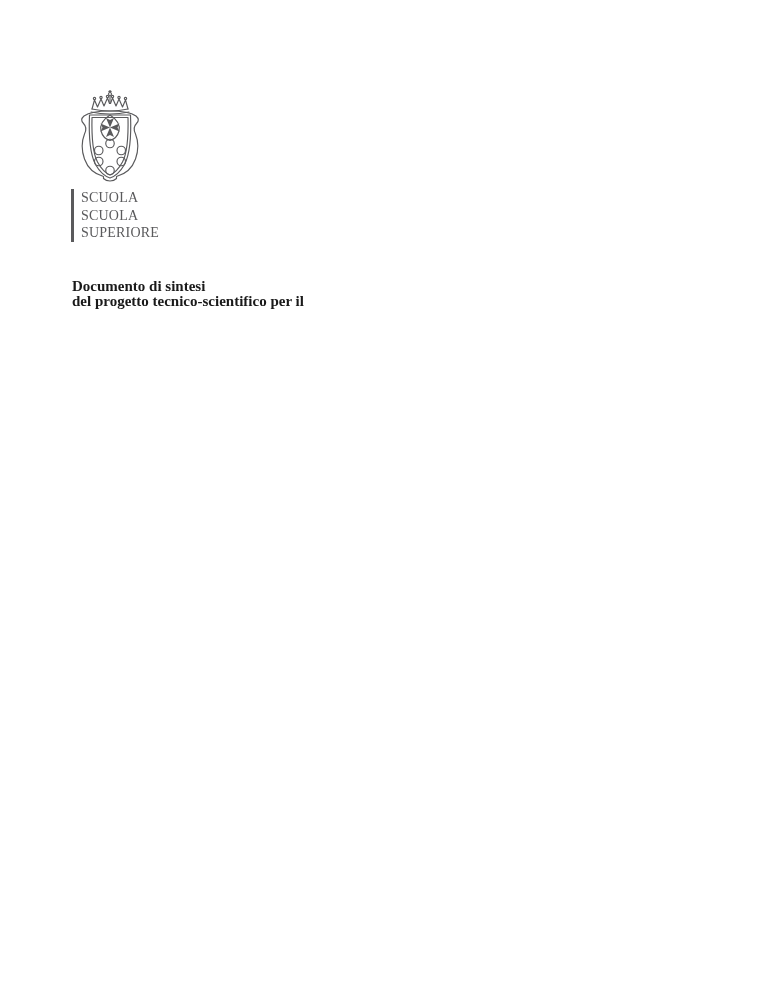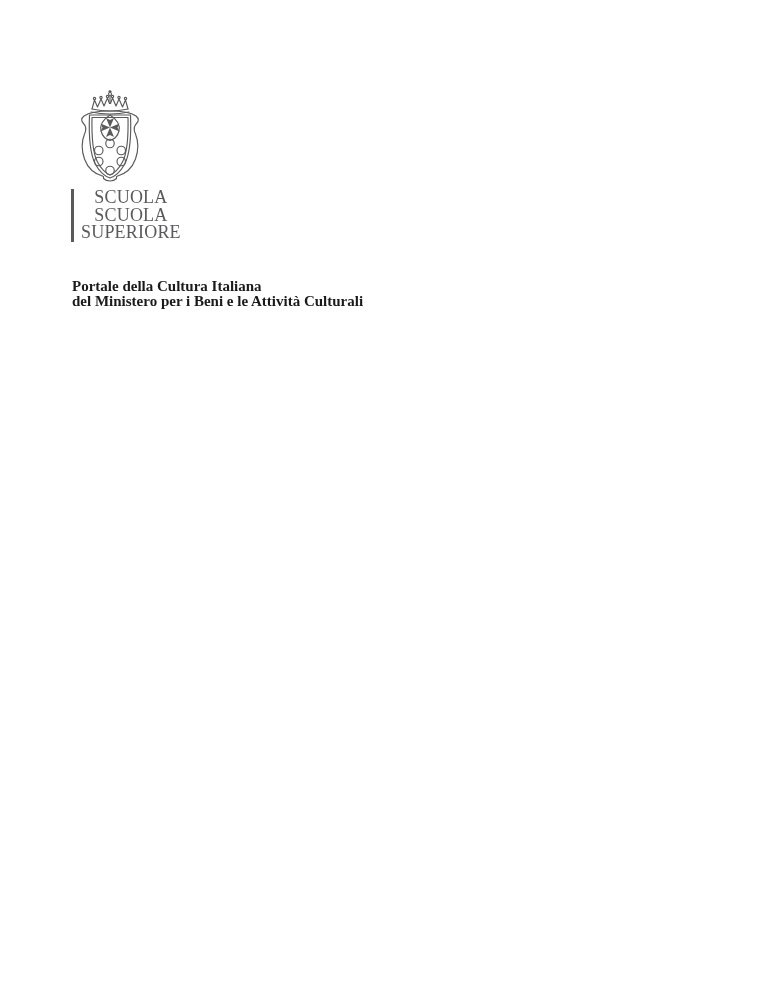--- a/index.html
+++ b/index.html
@@ -27,25 +27,24 @@
     align-items: stretch;
   }
   .wm-bar {
     width: 3px;
     height: 53px;
     background: var(--logo-color, #5a5a5c);
     margin-right: 7px;
   }
   .wm-text {
     color: var(--logo-color, #5a5a5c);
-    font-size: 18px;
+    font-size: 14px;
     line-height: 17.5px;
     letter-spacing: 0.2px;
     white-space: nowrap;
-    text-align: center;
   }
   .wm-text div { height: 17.5px; }
   .textblock {
     position: absolute;
     left: 72px;
     top: 279px;
     color: var(--text-color, #1a1a1a);
     font-weight: bold;
     font-size: 15px;
     line-height: 15px;
@@ -112,18 +111,18 @@
     <div class="wm-bar"></div>
     <div class="wm-text">
       <div>SCUOLA</div>
       <div>SCUOLA</div>
       <div>SUPERIORE</div>
     </div>
   </div>
 
   <div class="textblock">
     <p>
-      <span>Portale della Cultura Italiana</span><br>
-      <span>del Ministero per i Beni e le Attività Culturali</span>
+      <span>Documento di sintesi</span><br>
+      <span>del progetto tecnico-scientifico per il</span>
     </p>
   </div>
 
 </div>
 
 </body></html>

